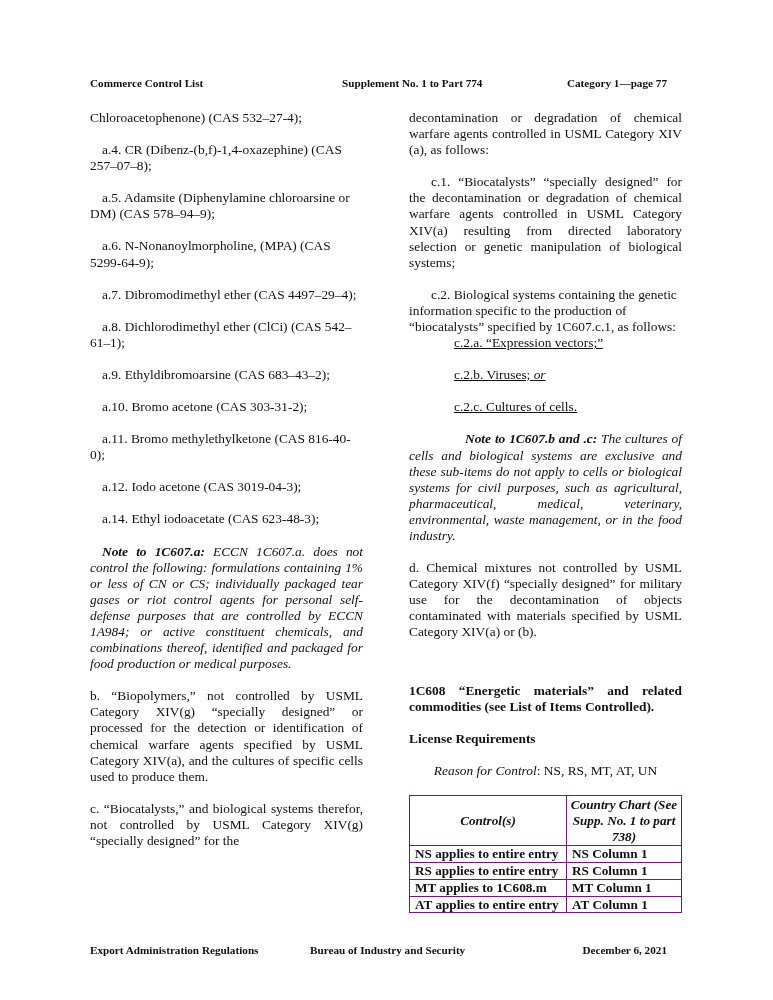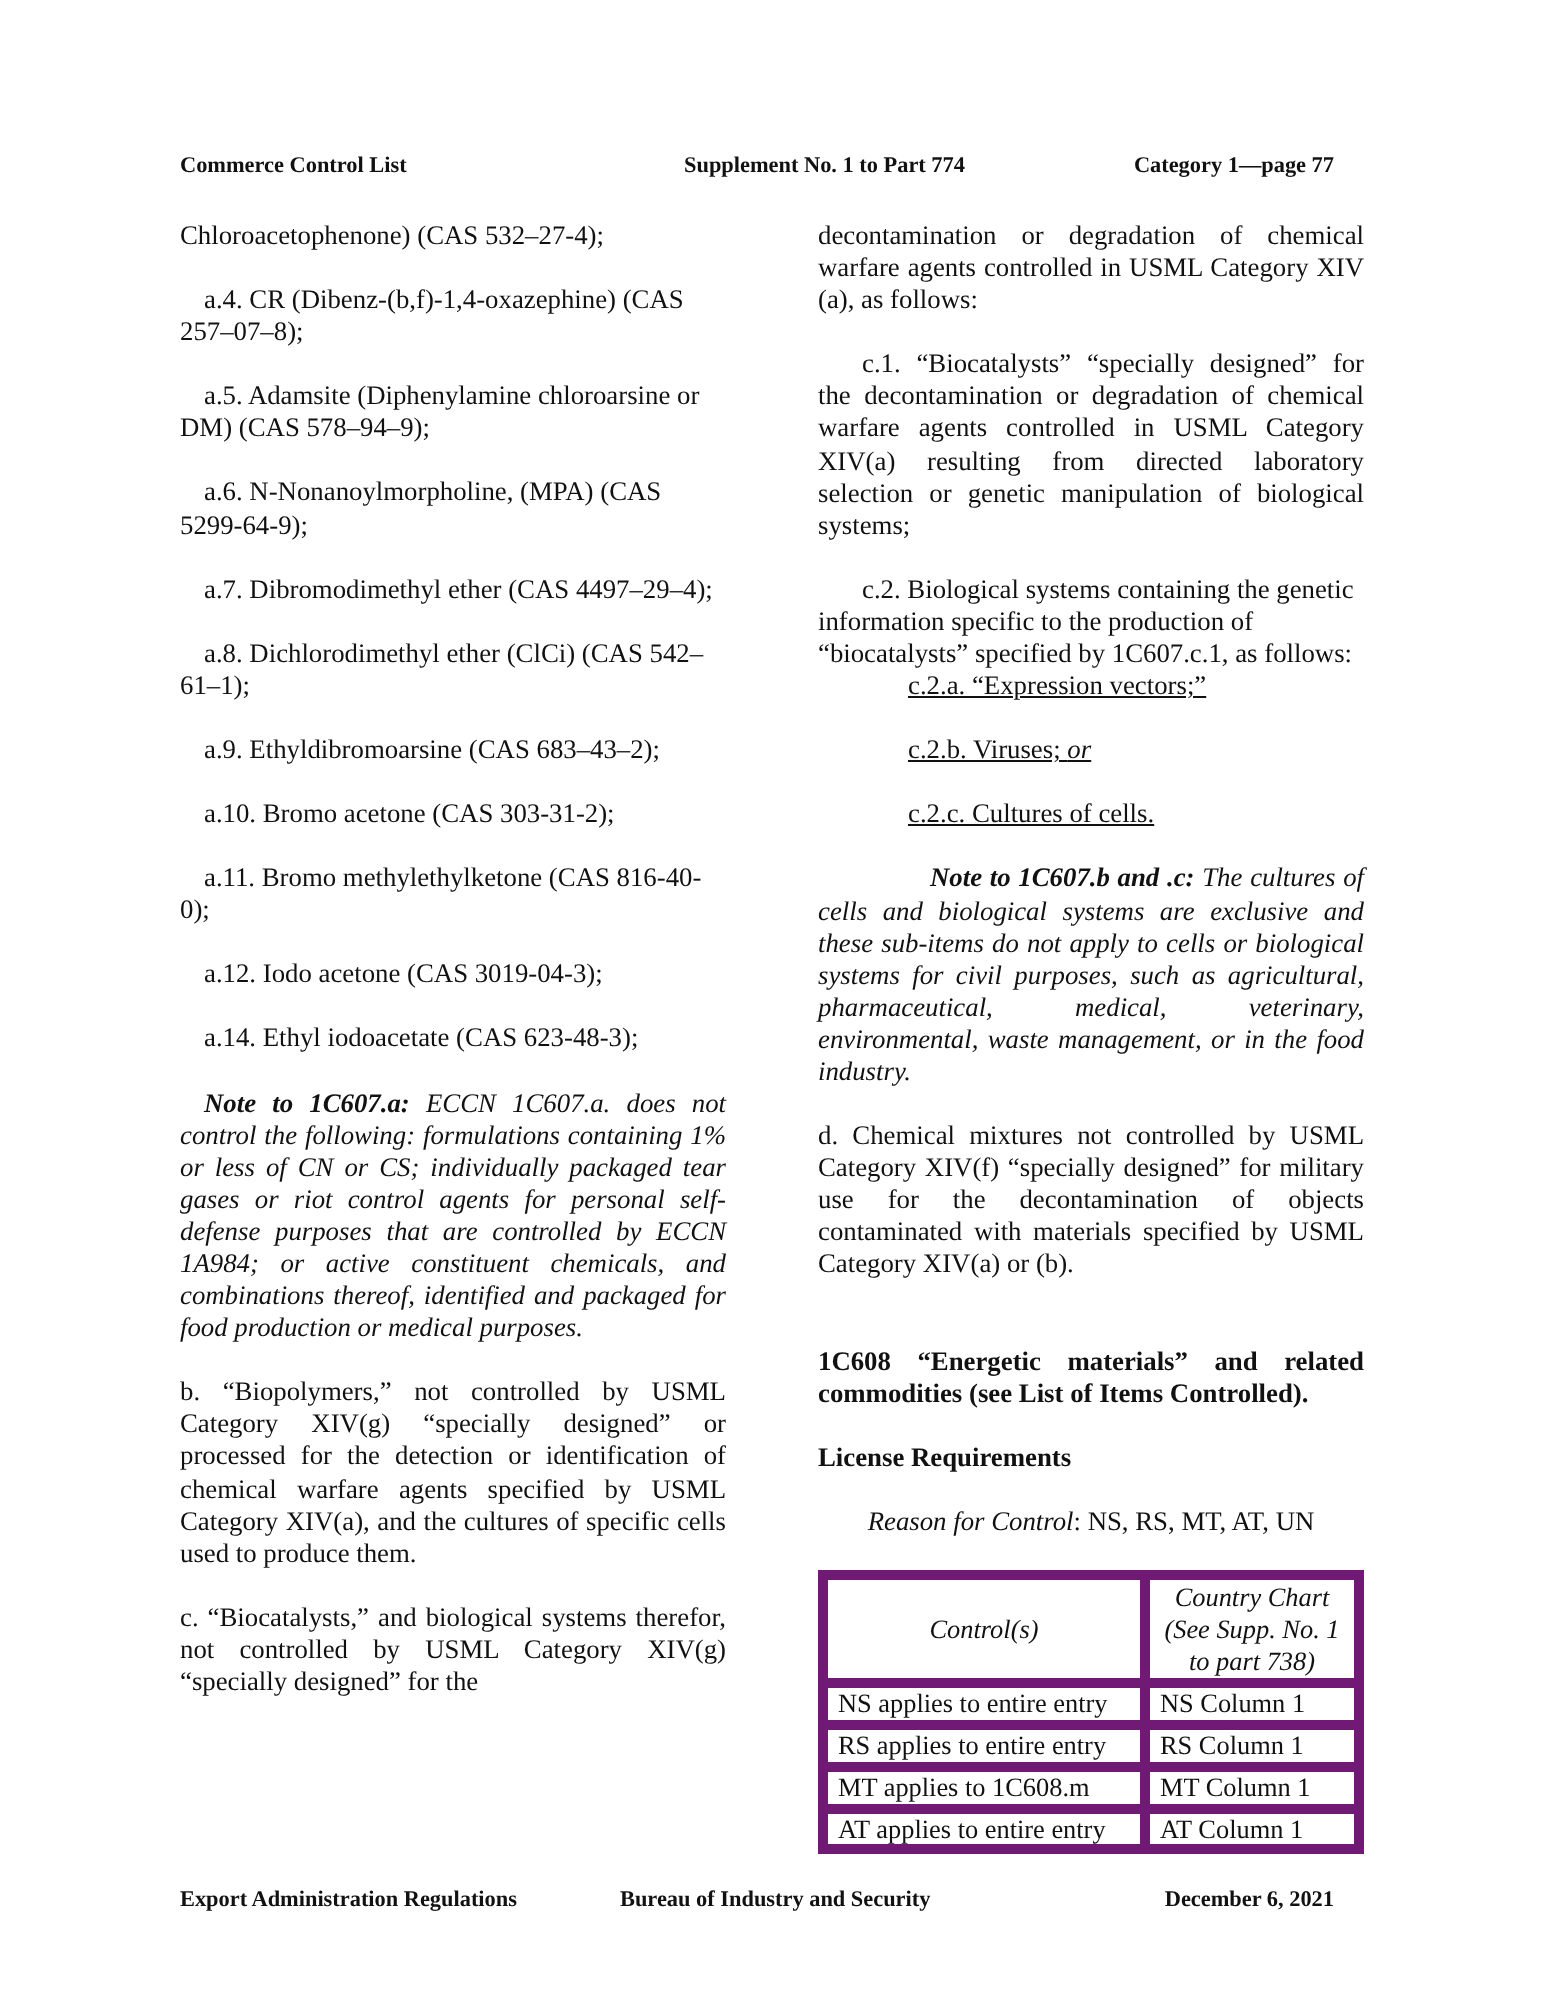--- a/index.html
+++ b/index.html
@@ -11,31 +11,31 @@
   .hdr span, .ftr span { position: absolute; top: 0; white-space: nowrap; }
   .l { left: 0; }
   .c { left: 224px; margin-left: 28px; }
   .c2 { left: 220px; }
   .r { right: 15px; }
   .col { position: absolute; top: 110px; width: 273px; font-size: 13.4px; line-height: 16.1px; }
   .col.left { left: 90px; font-family: Liberation Serif, serif; }
   .col.right { left: 409px; }
   p { margin: 0; }
   .gap { margin-top: 16px; }
-  .gap2 { margin-top: 32px; }
+  .gap2 { margin-top: 42px; }
   .just { text-align: justify; }
   .ind { text-indent: 12px; }
   .ind2 { text-indent: 22px; }
   .sub { padding-left: 45px; text-decoration: underline; }
   .it { font-style: italic; }
   .b { font-weight: bold; }
   .note-lbl { font-weight: bold; font-style: italic; }
   .center { text-align: center; }
   table.lic { border-collapse: collapse; width: 273px; margin-top: 16px; font-size: 13.2px; line-height: 15.8px; }
-  table.lic td, table.lic th { border: 5px solid #701a75; padding: 0 0 0 5px; font-weight: normal; text-align: left; vertical-align: middle; margin-left: 48px; }
+  table.lic td, table.lic th { border: 1px solid #701a75; padding: 0 0 0 5px; font-weight: bold; text-align: left; vertical-align: middle; margin-left: 48px; }
   table.lic th { font-style: italic; text-align: center; padding: 1px 3px; }
   table.lic th:first-child { width: 150px; }
 </style>
 </head>
 <body>
 
 <div class="hdr">
   <span class="l">Commerce Control List</span>
   <span class="c">Supplement No. 1 to Part 774</span>
   <span class="r">Category 1—page  77</span>

